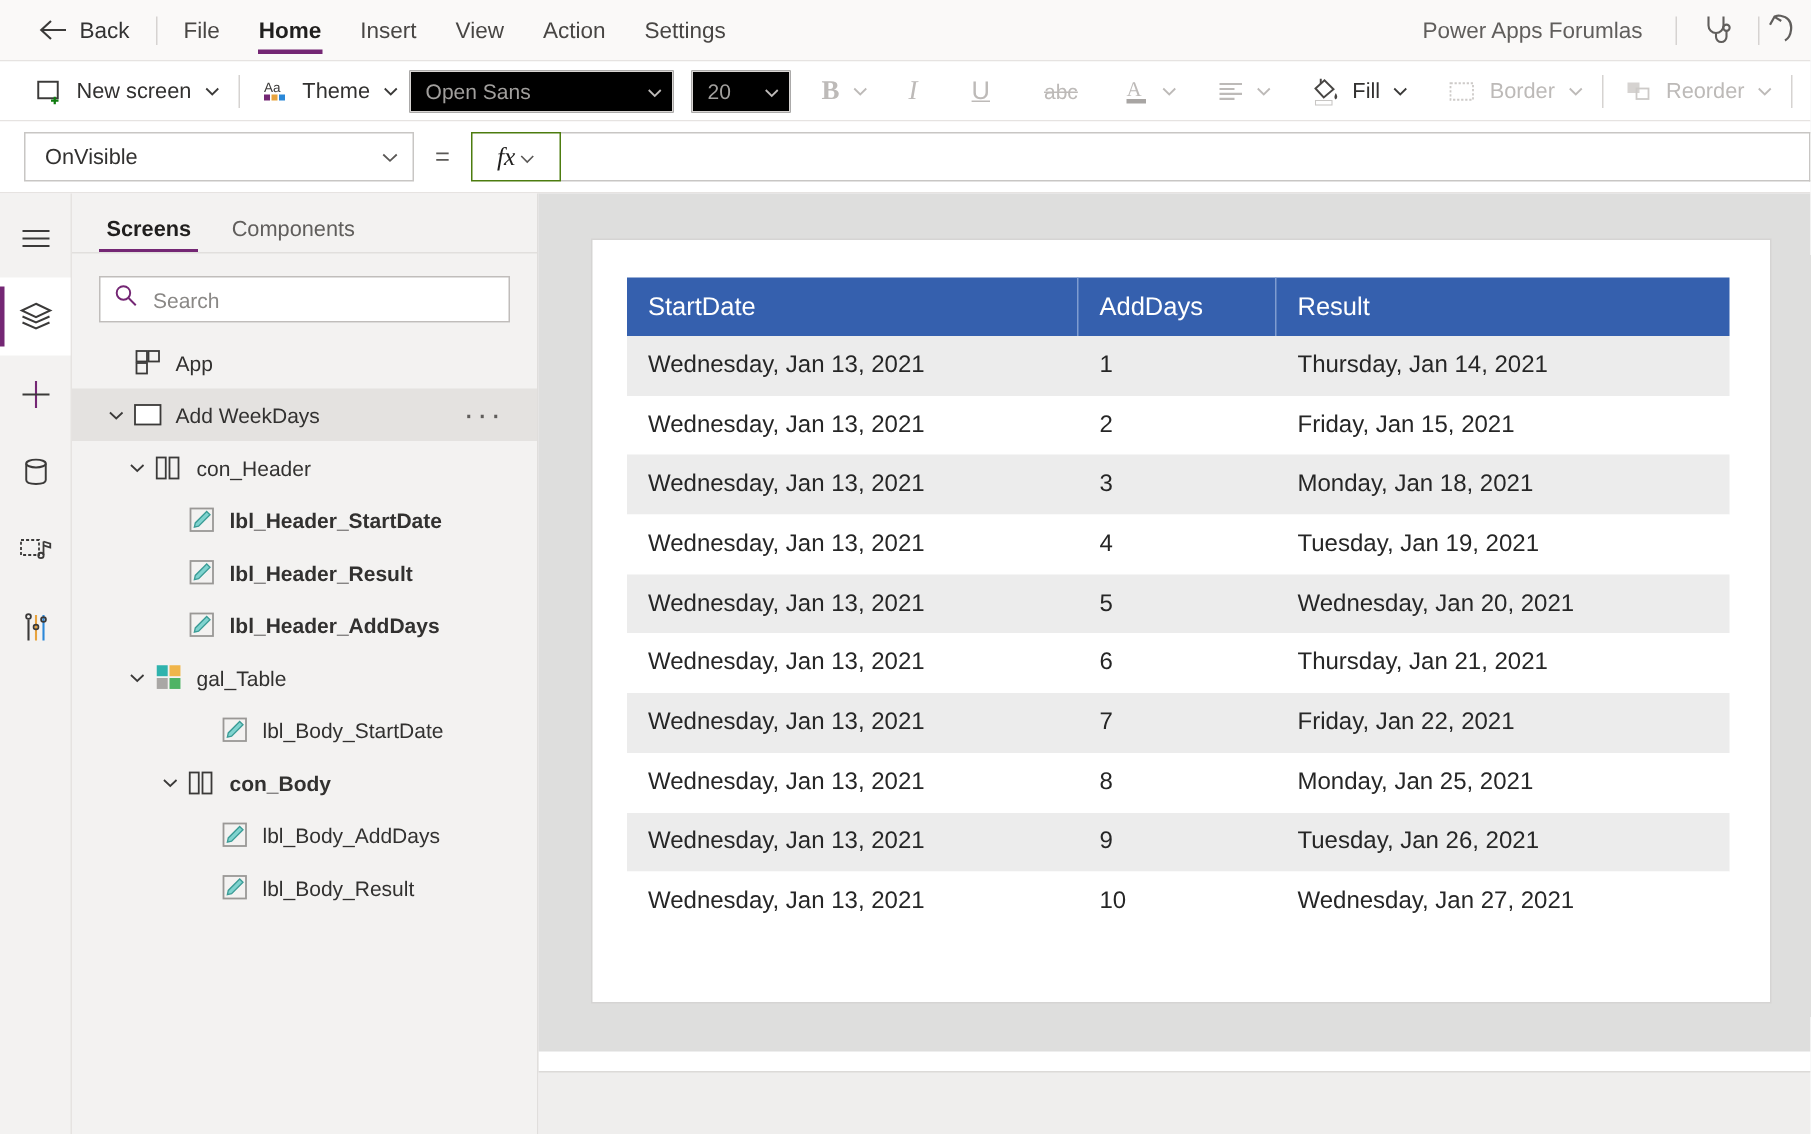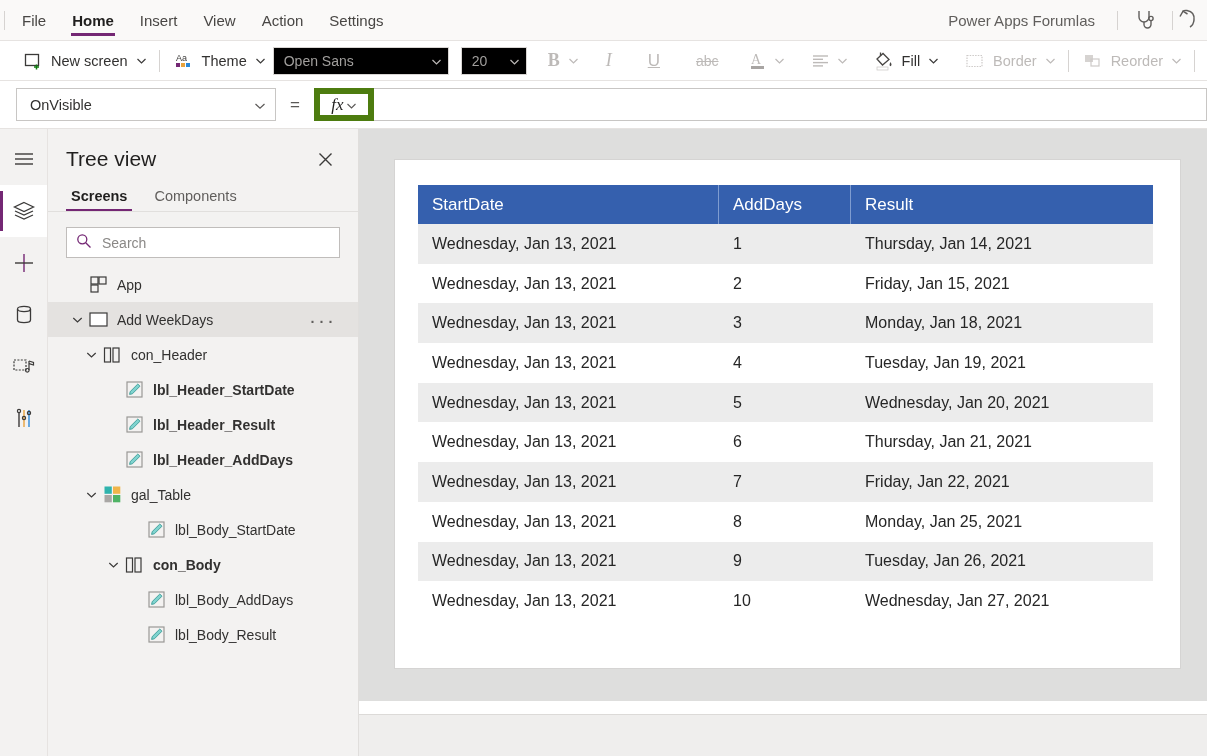--- a/index.html
+++ b/index.html
@@ -74,21 +74,21 @@
     background:#fff; border-bottom:1px solid #e6e3e1;
     display:flex; align-items:center; padding-left:16px;
   }
   .prop-select {
     width:260px; height:33px; border:1px solid #c8c6c4; background:#fff;
     display:flex; align-items:center; justify-content:space-between;
     padding:0 9px 0 13px; font-size:14.5px; color:#323130; cursor:pointer;
   }
   .eq { width:38px; text-align:center; font-size:17px; color:#5a5856; }
   .fx-btn {
-    width:60px; height:33px; border:6px solid #4d7c0f; background:#fff;
+    width:60px; height:33px; border:1px solid #4d7c0f; background:#fff;
     display:flex; align-items:center; justify-content:center; gap:2px;
     cursor:pointer; font-size:17px; font-style:italic;
     font-family:"Liberation Serif", serif; color:#201f1e;
   }
   .fx-input {
     flex:1; height:33px; border:1px solid #c8c6c4; border-left:none;
     background:#fff; font-size:14px; padding:0 10px; line-height:31px; color:#201f1e;
     overflow:hidden; white-space:nowrap;
   }
 
@@ -182,20 +182,28 @@
   .c-start { width:301px; flex:0 0 301px; }
   .c-add { width:132px; flex:0 0 132px; }
   .c-res { width:302px; flex:0 0 302px; }
 </style>
 </head>
 <body>
 
 <div id="app">
 
   <div class="topbar">
+    <div class="back-btn">
+      <span class="back-arrow">
+        <svg width="19" height="16" viewBox="0 0 19 16">
+            <path d="M8 2 L1.5 8 L8 14 M1.5 8 L18 8" fill="none" stroke="#3b3a39" stroke-width="1.4"></path>
+          </svg>
+      </span>
+      <span>Back</span>
+    </div>
     <div class="topdiv"></div>
     <div class="menu-items" id="menu-items">
         <div class="menu-item">File</div>
         <div class="menu-item active">Home</div>
         <div class="menu-item">Insert</div>
         <div class="menu-item">View</div>
         <div class="menu-item">Action</div>
         <div class="menu-item">Settings</div>
       </div>
 
@@ -449,28 +457,20 @@
           <path d="M11 3 L11 20" stroke="#e8a33d" stroke-width="1.4"></path>
           <circle cx="11" cy="11" r="1.6" fill="none" stroke="#3b3a39" stroke-width="1.2"></circle>
           <path d="M16 3 L16 20" stroke="#2b88d8" stroke-width="1.4"></path>
           <circle cx="16" cy="6" r="1.6" fill="none" stroke="#3b3a39" stroke-width="1.2"></circle>
         </svg>
       </span>
     </div>
   </div>
 
   <div class="tree">
-    <div class="tree-head">
-      <span class="tree-title">Tree view</span>
-      <span class="tree-close">
-        <svg width="15" height="15" viewBox="0 0 15 15">
-          <path d="M1.5 1.5 L13.5 13.5 M13.5 1.5 L1.5 13.5" stroke="#3b3a39" stroke-width="1.4"></path>
-        </svg>
-      </span>
-    </div>
     <div class="tree-tabs" id="tree-tabs">
         <div class="ttab active">Screens</div>
         <div class="ttab">Components</div>
       </div>
     <div class="search-wrap">
       <div class="search-box">
         <span>
           <svg width="16" height="16" viewBox="0 0 16 16">
             <circle cx="6.3" cy="6.3" r="4.5" fill="none" stroke="#742774" stroke-width="1.3"></circle>
             <path d="M9.7 9.7 L14.5 14.5" stroke="#742774" stroke-width="1.3"></path>

